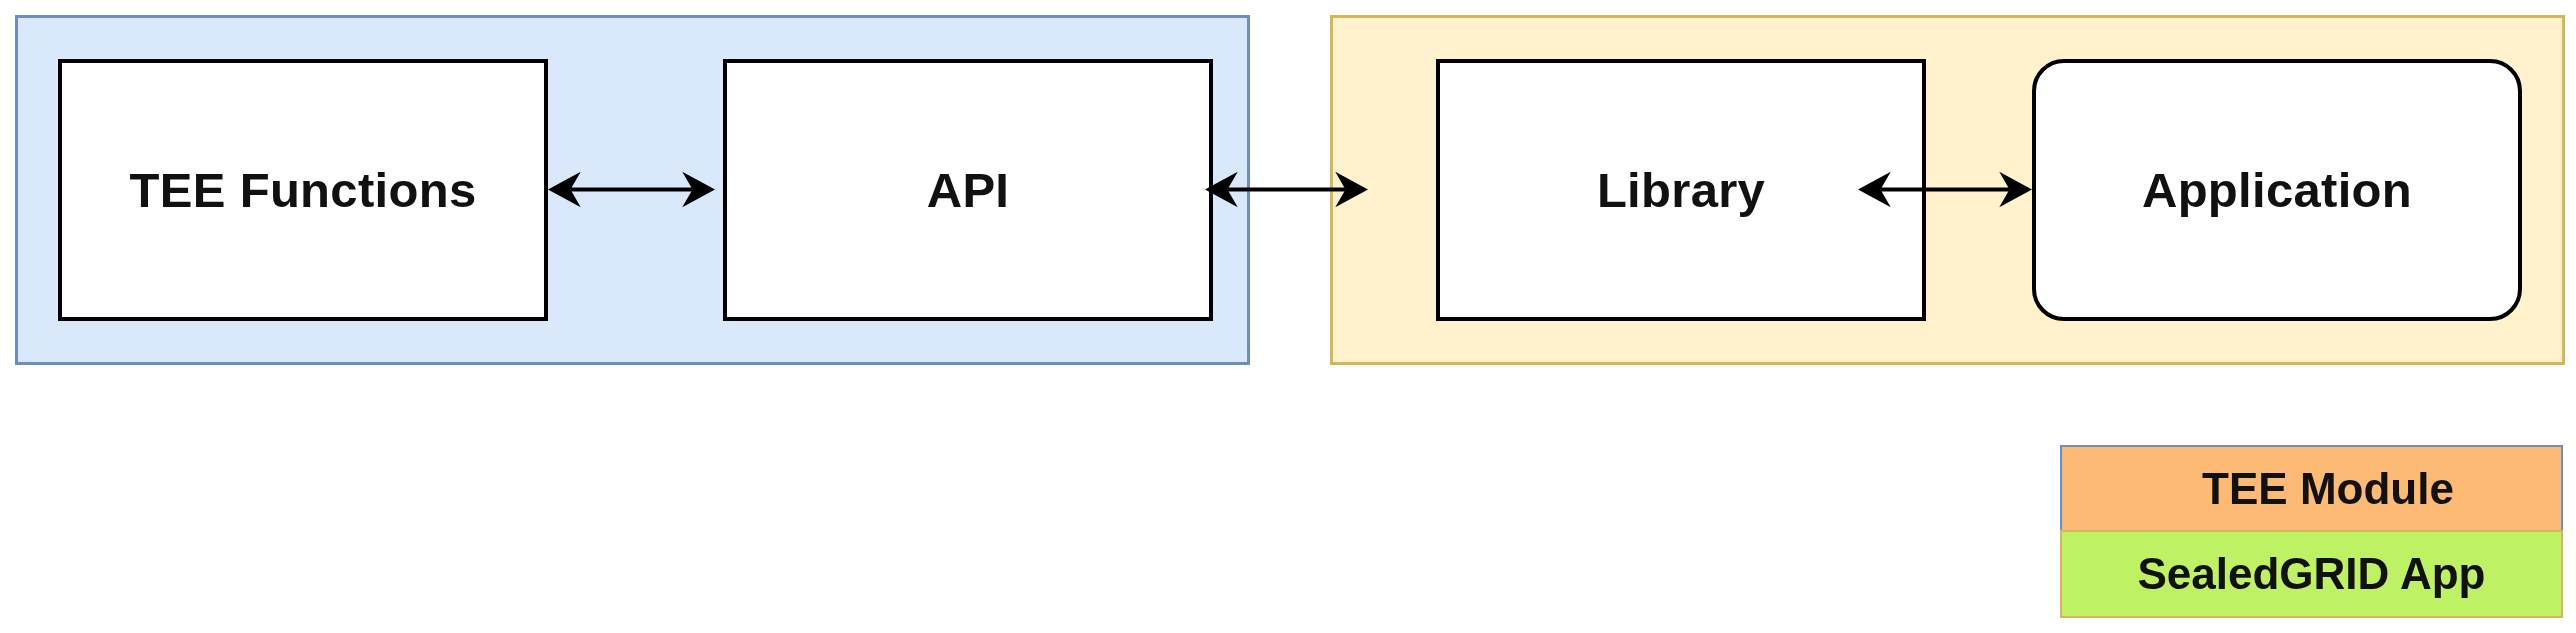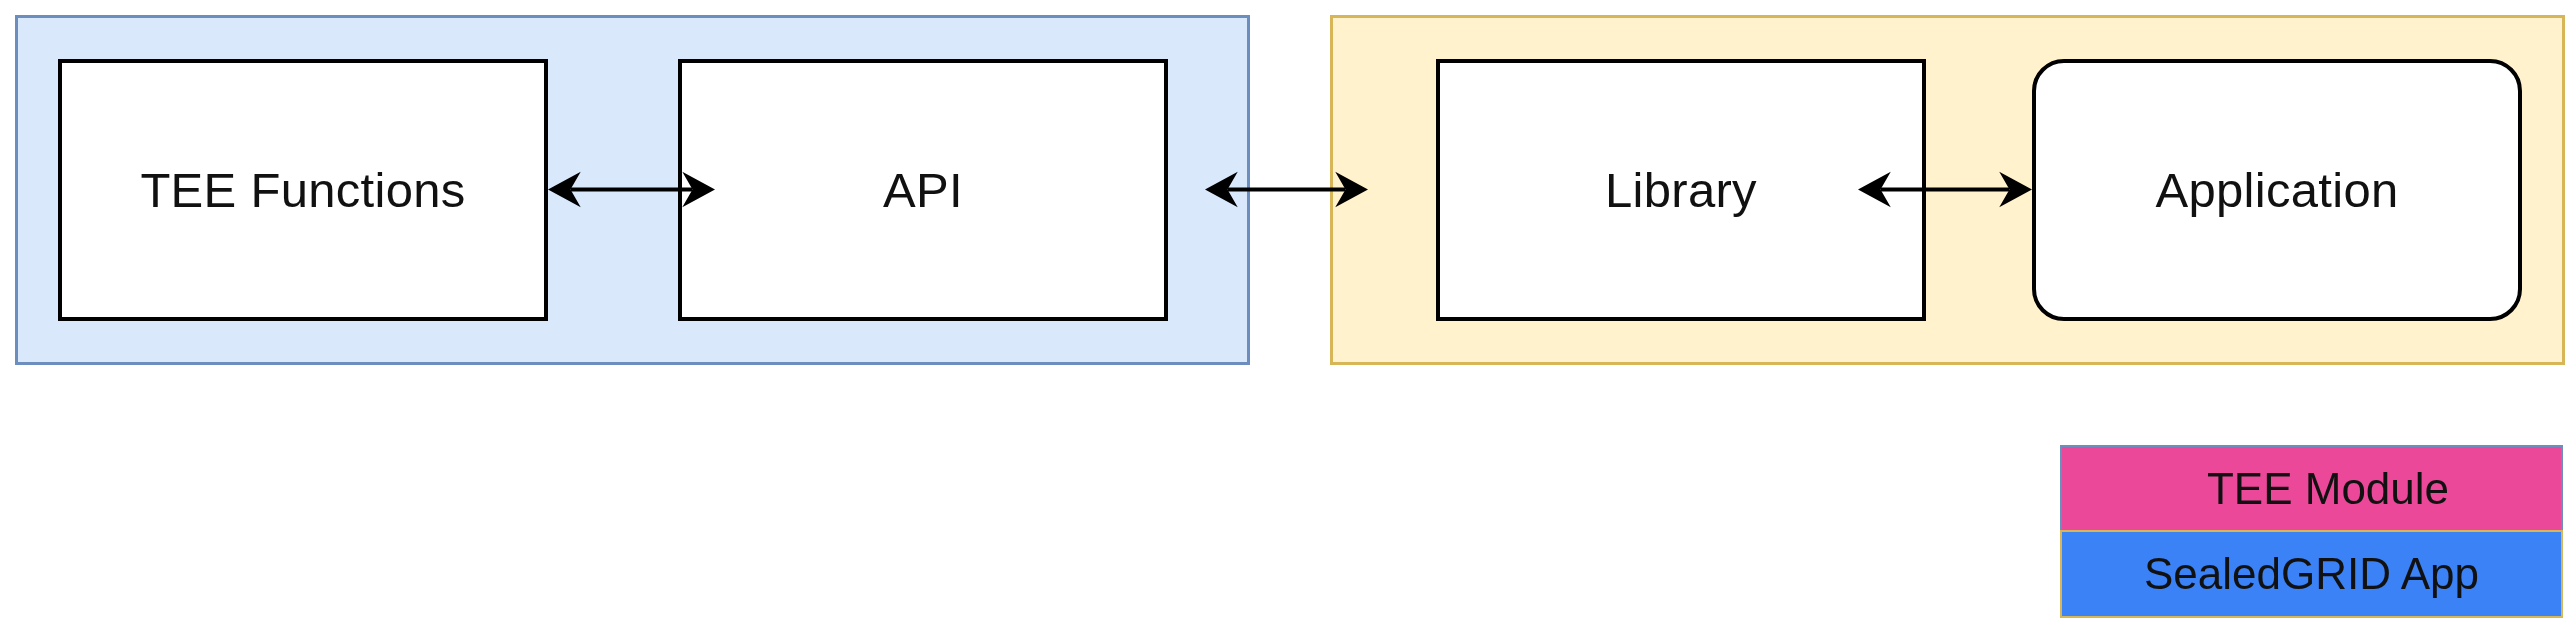--- a/index.html
+++ b/index.html
@@ -7,20 +7,21 @@
     padding: 0;
     background: #ffffff;
     font-family: "Liberation Sans", sans-serif;
   }
   .canvas {
     position: relative;
     width: 2576px;
     height: 634px;
     background: #ffffff;
     overflow: hidden;
+    font-weight: bold;
   }
   .group {
     position: absolute;
     top: 15px;
     height: 350px;
     width: 1235px;
     box-sizing: border-box;
   }
   .group-blue {
     left: 15px;
@@ -41,21 +42,21 @@
     background: #ffffff;
     border: 4.1px solid #000000;
     display: flex;
     align-items: center;
     justify-content: center;
     font-size: 49px;
     color: #111111;
     letter-spacing: 0.3px;
   }
   .node-tee-functions { left: 58px; }
-  .node-api           { left: 678px; }
+  .node-api           { left: 723px; }
   .node-library       { left: 1436px; }
   .node-application   { left: 2032px; border-radius: 32px; }
   .arrow {
     position: absolute;
     top: 169px;
     height: 41px;
   }
   .arrow-1 { left: 548px;  width: 167px; }
   .arrow-2 { left: 1205px; width: 163px; }
   .arrow-3 { left: 1858px; width: 174px; }
@@ -69,26 +70,26 @@
     box-sizing: border-box;
     width: 503px;
     height: 88px;
     display: flex;
     align-items: center;
     justify-content: center;
     font-size: 44px;
     color: #111111;
   }
   .legend-blue {
-    background: #ec4899;
+    background: #fdba74;
     border: 2.7px solid #6c8ebf;
     padding-left: 33px;
   }
   .legend-yellow {
-    background: #3b82f6;
+    background: #bef264;
     border: 2.7px solid #d6b656;
     margin-top: -2.7px;
   }
 </style>
 </head>
 <body>
 
 <div class="canvas">
 
   <div class="group group-blue"></div>

